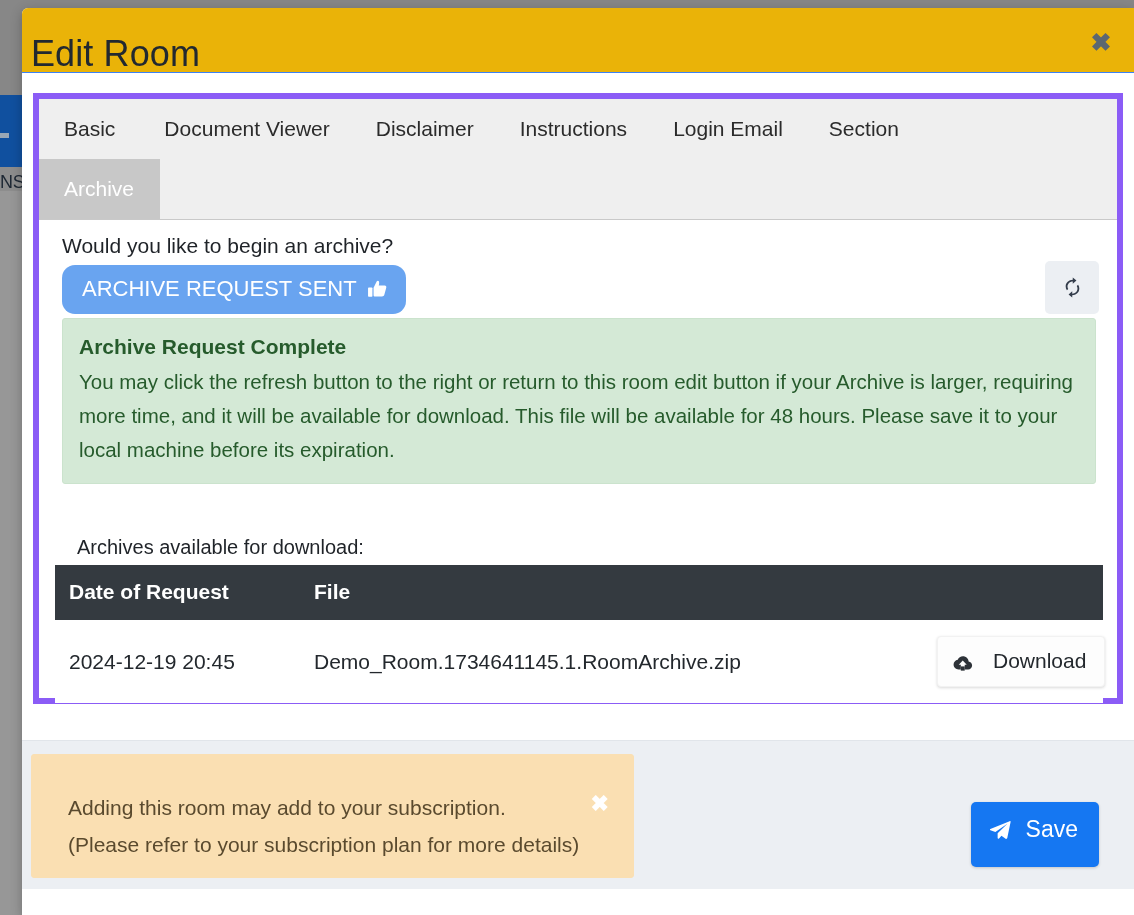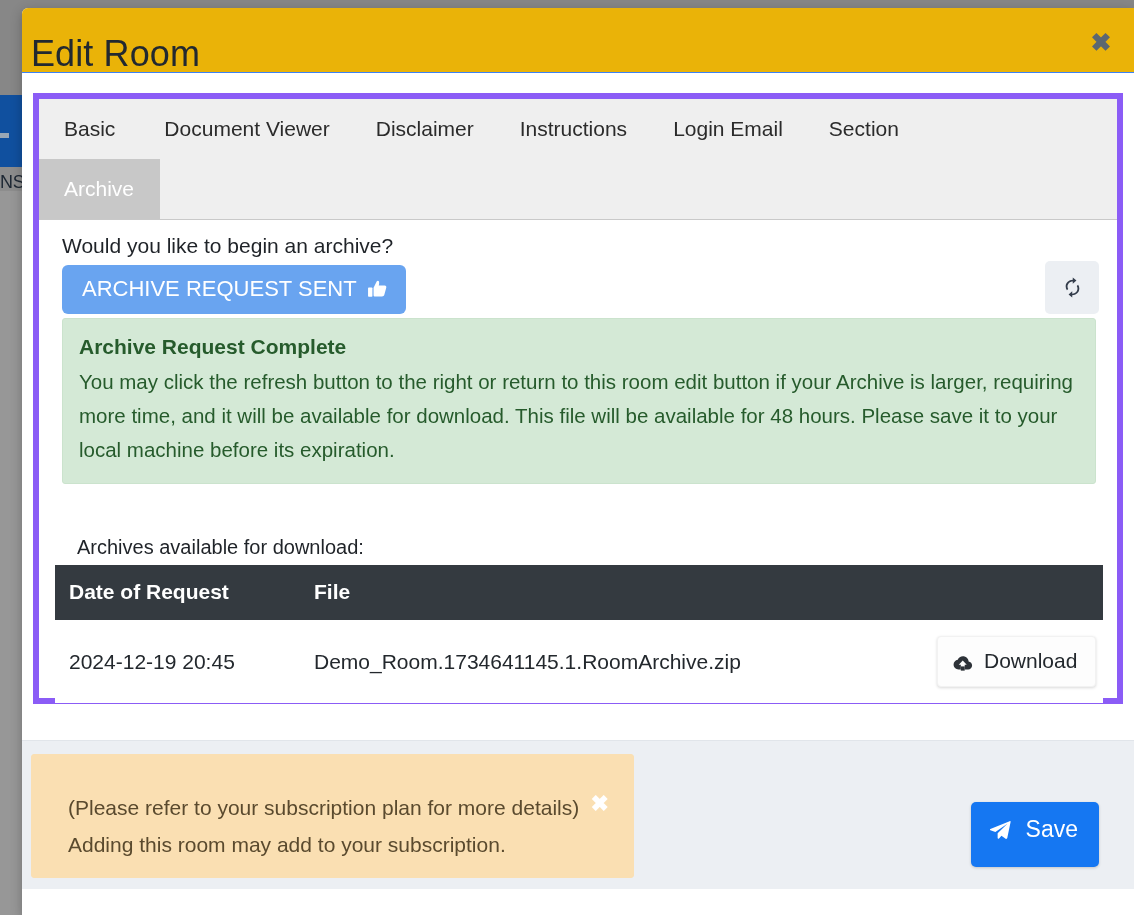--- a/index.html
+++ b/index.html
@@ -122,21 +122,21 @@
   }
 
   .request-row {
     position: relative;
     display: flex; align-items: flex-start;
   }
   .btn-archive-sent {
     background: #69a4f0;
     color: #ffffff;
     border: none;
-    border-radius: 6px;
+    border-radius: 13px;
     font-size: 22px;
     padding: 12px 18px 13px 20px;
     cursor: pointer;
     font-family: "Liberation Sans", sans-serif;
     display: inline-flex; align-items: center; gap: 10px;
     line-height: 24px;
     margin-left: 7px;
   }
   .thumb-icon { display: inline-block; width: 21px; height: 20px; }
   .btn-refresh {
@@ -194,21 +194,21 @@
   .btn-download {
     background: #fdfdfd;
     border: 1px solid #f2f2f2;
     border-radius: 4px;
     box-shadow: 0 1px 3px rgba(0,0,0,0.15);
     font-size: 21px;
     color: #23282d;
     padding: 12px 18px 13px 14px;
     cursor: pointer;
     font-family: "Liberation Sans", sans-serif;
-    display: inline-flex; align-items: center; gap: 11px;
+    display: inline-flex; align-items: center; gap: 20px;
     line-height: 24px;
     white-space: nowrap;
   }
   .cloud-icon { width: 21px; height: 17px; display: block; }
 
   
   .modal-footer {
     position: relative;
     height: 149px;
     background: #eceff3;
@@ -344,22 +344,22 @@
             </tr>
           </tbody>
         </table>
 
       </div>
     </div>
   </div>
 
   <div class="modal-footer">
     <div class="alert-warning">
+      <div class="warn-line">Adding this room may add to your subscription.</div>
       <div class="warn-line">(Please refer to your subscription plan for more details)</div>
-      <div class="warn-line">Adding this room may add to your subscription.</div>
       <button class="warn-close">✖</button>
     </div>
     <button class="btn-save">
       <span class="send-icon">
         <svg viewBox="0 0 24 22" width="22" height="20" fill="#ffffff" aria-hidden="true">
           <path d="M22.6 1.3 L1.4 9.9 C0.7 10.2 0.8 11.2 1.5 11.4 L6.9 13.1 L20.1 4.2 L9.4 14.6 L9.4 19.9 C9.4 20.7 10.4 21.0 10.9 20.4 L13.6 17.2 L18.2 20.6 C18.9 21.1 19.8 20.7 20.0 19.9 L23.6 2.5 C23.8 1.6 23.4 1.0 22.6 1.3 Z"></path>
         </svg>
       </span>
       <span>Save</span>
     </button>

